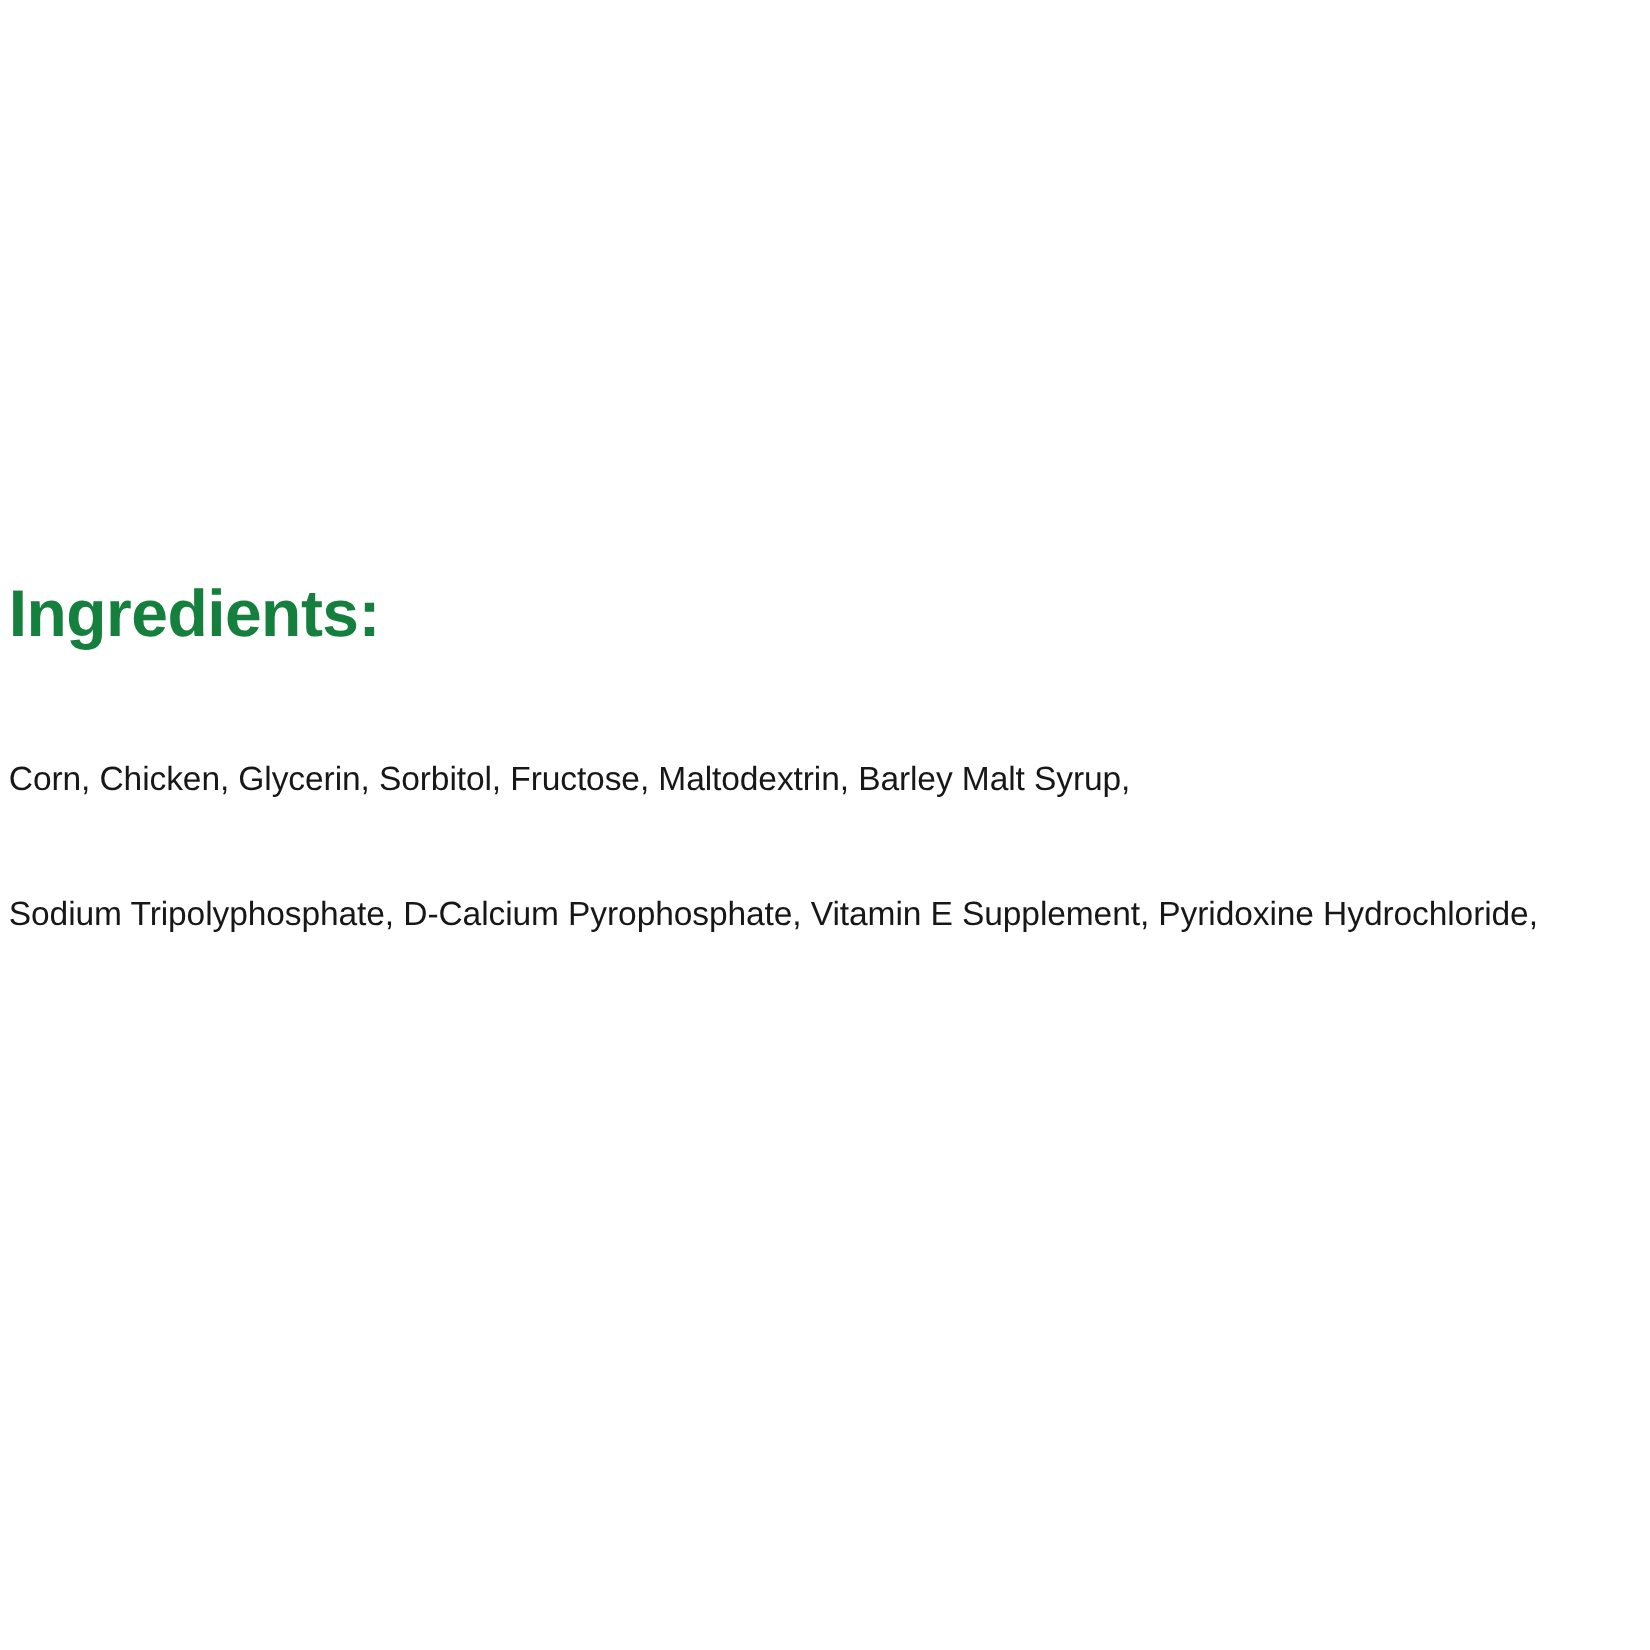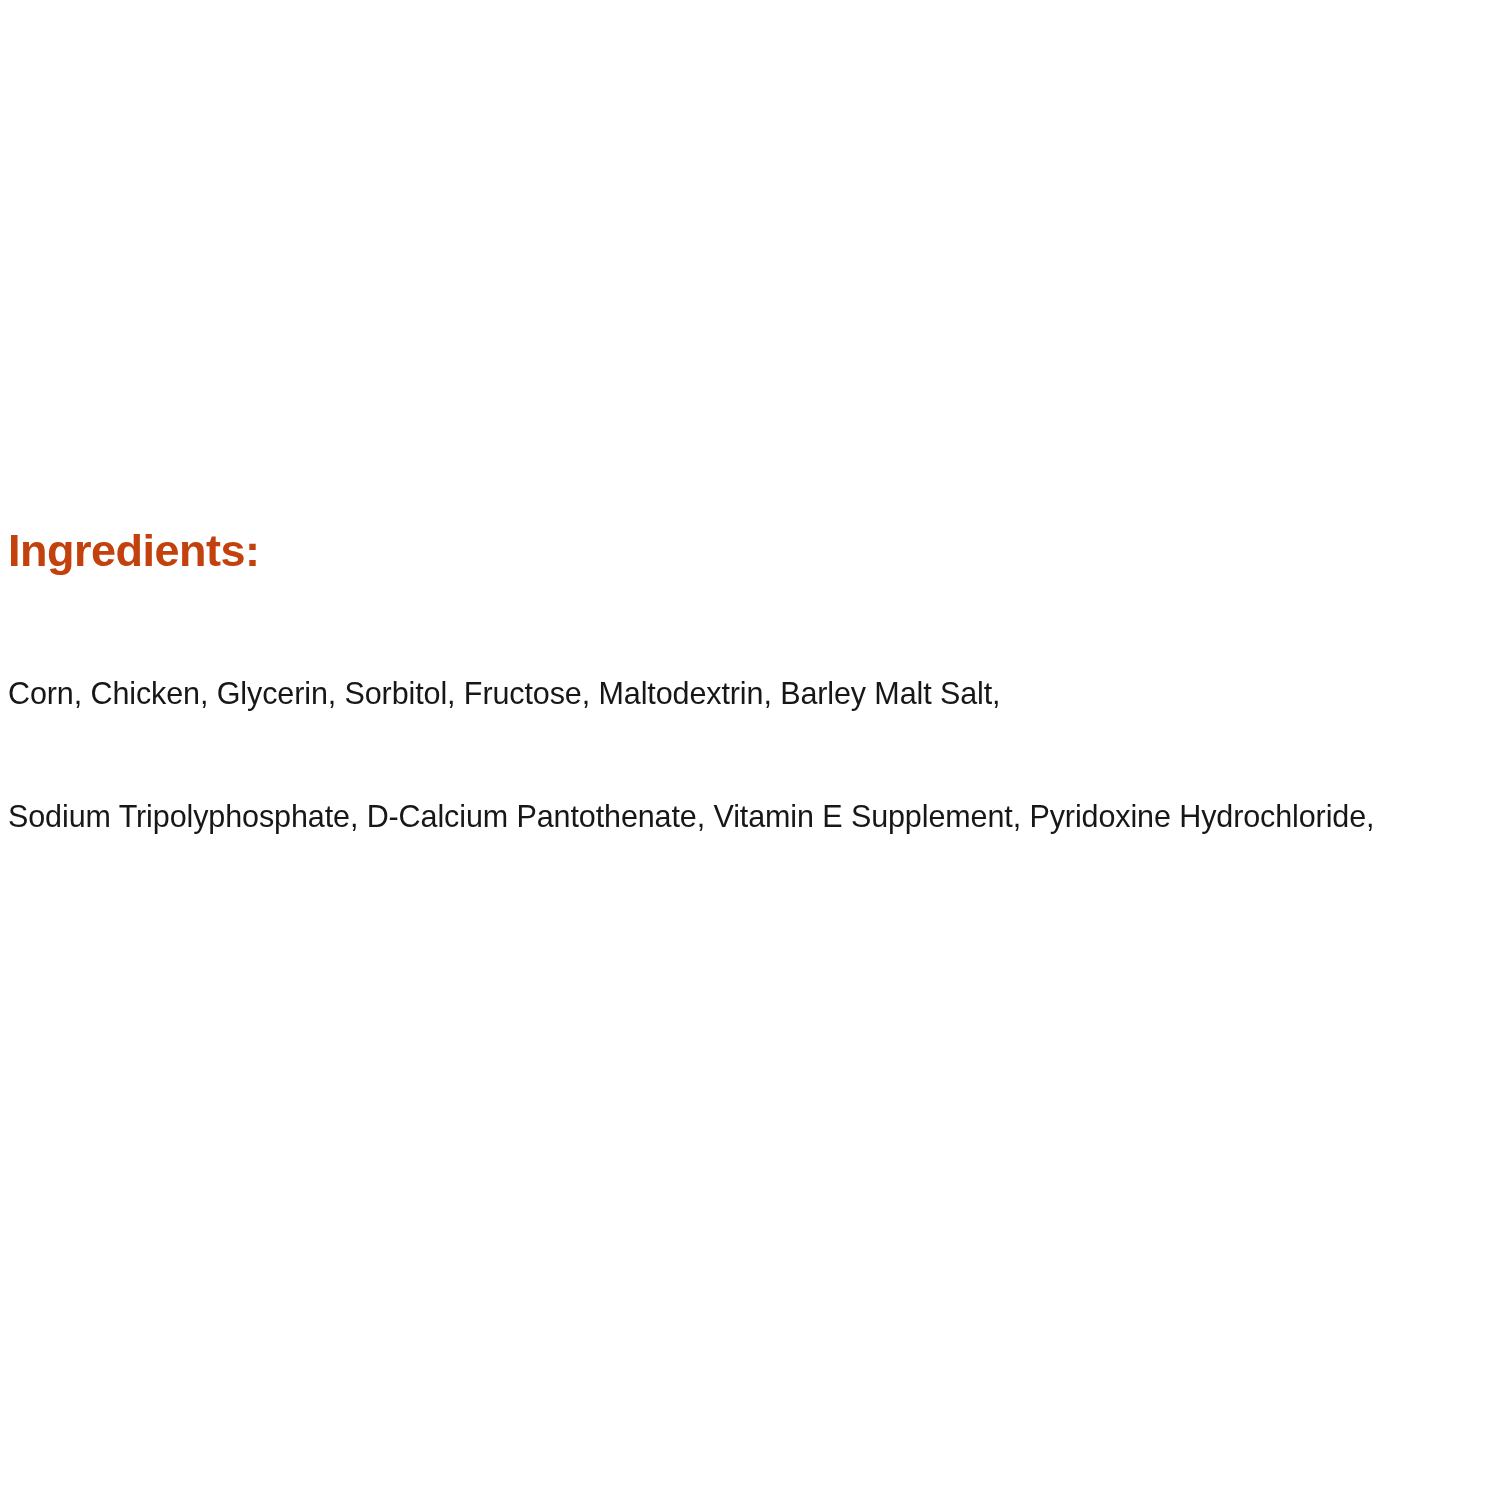--- a/index.html
+++ b/index.html
@@ -23,25 +23,25 @@
     height: 1500px;
     background: #ffffff;
   }
   .ingredients-block {
     position: absolute;
     left: 8px;
     top: 528px;
     width: 1490px;
   }
   .ingredients-heading {
-    font-size: 45px;
+    font-size: 60px;
     font-weight: 700;
     line-height: 1.0;
     letter-spacing: -0.5px;
-    color: #c2410c;
+    color: #15803d;
     margin: 0 0 18px 0;
     padding: 0;
   }
   .ingredients-body {
     font-size: 30.5px;
     line-height: 41px;
     color: #171717;
     letter-spacing: -0.1px;
     white-space: pre;
   }
@@ -50,18 +50,18 @@
     white-space: pre;
   }
 </style>
 </head>
 <body>
 
 <div class="label-panel">
   <div class="ingredients-block">
     <h1 class="ingredients-heading">Ingredients:</h1>
     <div class="ingredients-body">
-      <span class="line">Corn, Chicken, Glycerin, Sorbitol, Fructose, Maltodextrin, Barley Malt Salt,</span>
-      <span class="line">Sodium Tripolyphosphate, D-Calcium Pantothenate, Vitamin E Supplement, Pyridoxine Hydrochloride,</span>
+      <span class="line">Corn, Chicken, Glycerin, Sorbitol, Fructose, Maltodextrin, Barley Malt Syrup,</span>
+      <span class="line">Sodium Tripolyphosphate, D-Calcium Pyrophosphate, Vitamin E Supplement, Pyridoxine Hydrochloride,</span>
       
     </div>
   </div>
 </div>
 
 </body></html>

